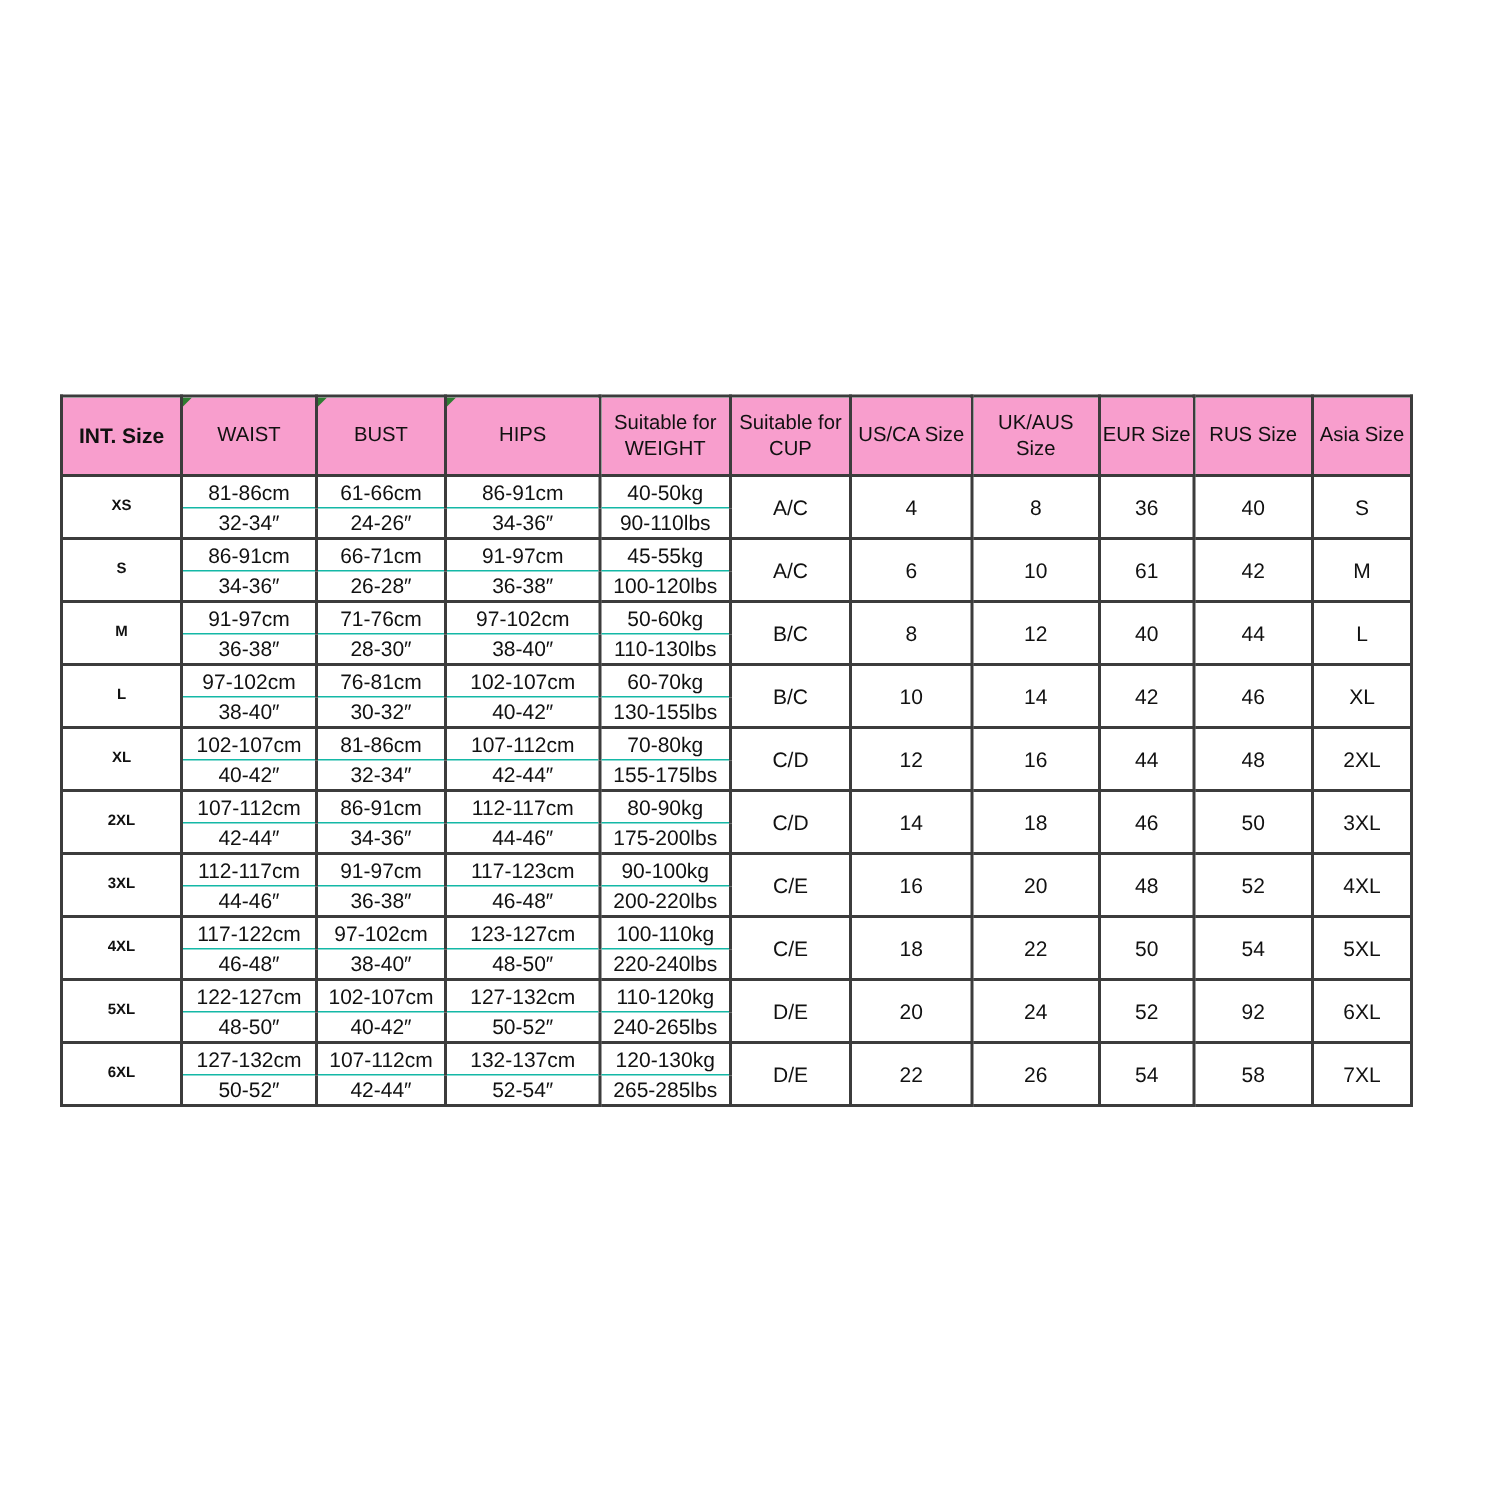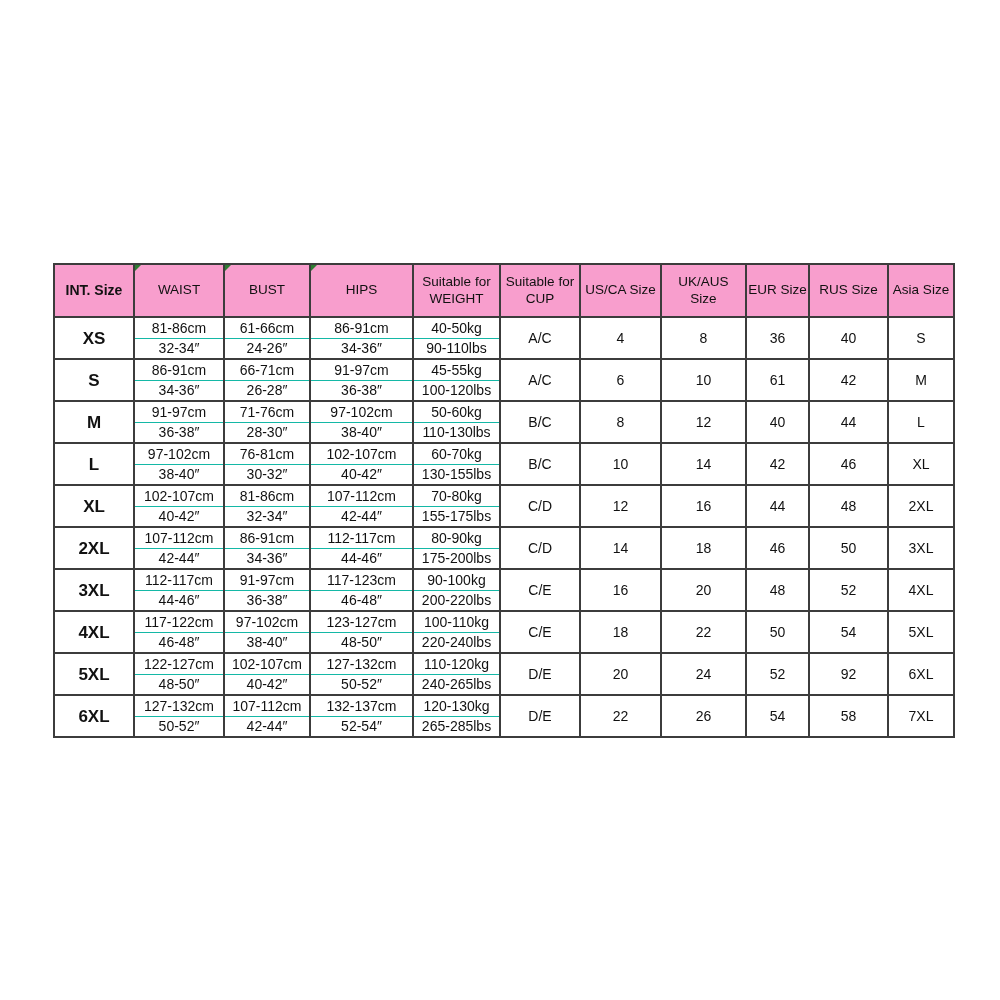--- a/index.html
+++ b/index.html
@@ -1,21 +1,21 @@
 <!DOCTYPE html>
 <html><head>
 <meta charset="utf-8">
 <style>
   * { box-sizing: border-box; margin: 0; padding: 0; }
   html, body { width: 1000px; height: 1000px; background: #ffffff; }
   body { position: relative; font-family: "Liberation Sans", sans-serif; color: #111111; }
 
   .chart-wrap {
     position: absolute;
-    left: 53px;
+    left: 40px;
     top: 263px;
     width: 768px;
   }
 
   table {
     border-collapse: collapse;
     table-layout: fixed;
     width: 900px;
   }
 
@@ -53,21 +53,21 @@
 
   td {
     font-size: 14px;
     line-height: 1;
     padding: 0 2px;
     background: #ffffff;
   }
 
   td.size-label {
     font-weight: bold;
-    font-size: 17px;
+    font-size: 10px;
   }
 
   
   td.minor-bottom { border-bottom: 1px solid #14b8a6; }
   tr.sub td.meas  { border-top: 1px solid #6e6e6e; }
 </style>
 </head>
 <body>
 
 <div class="chart-wrap">

